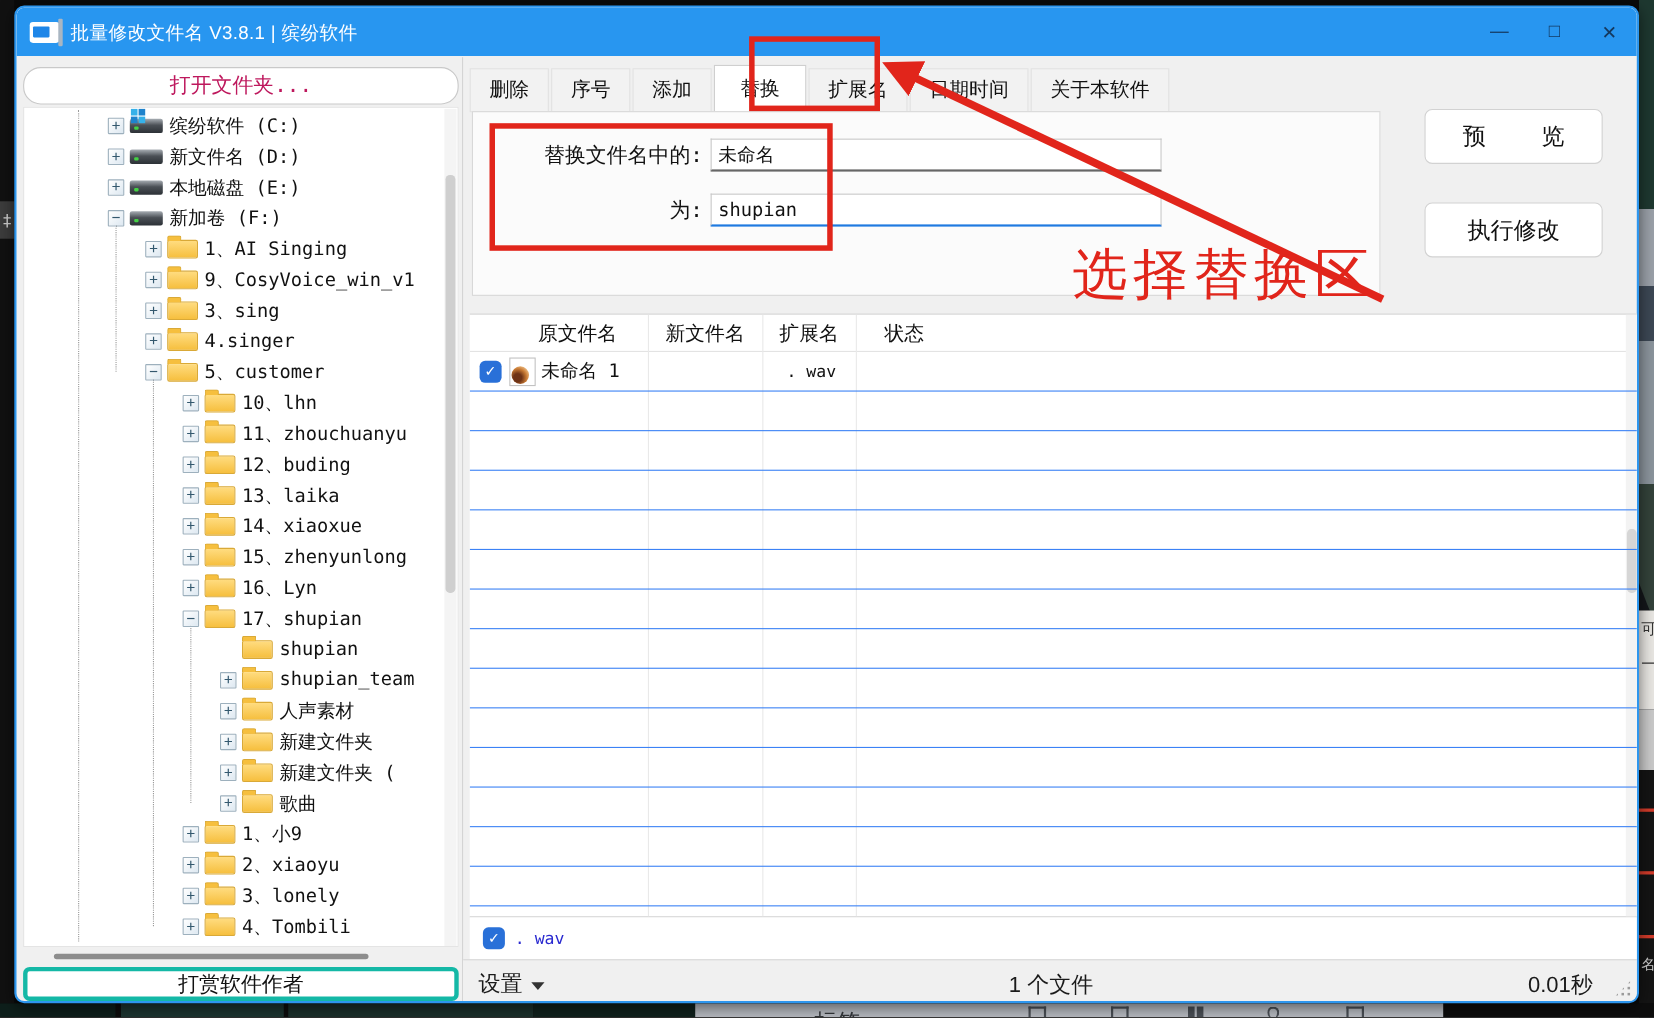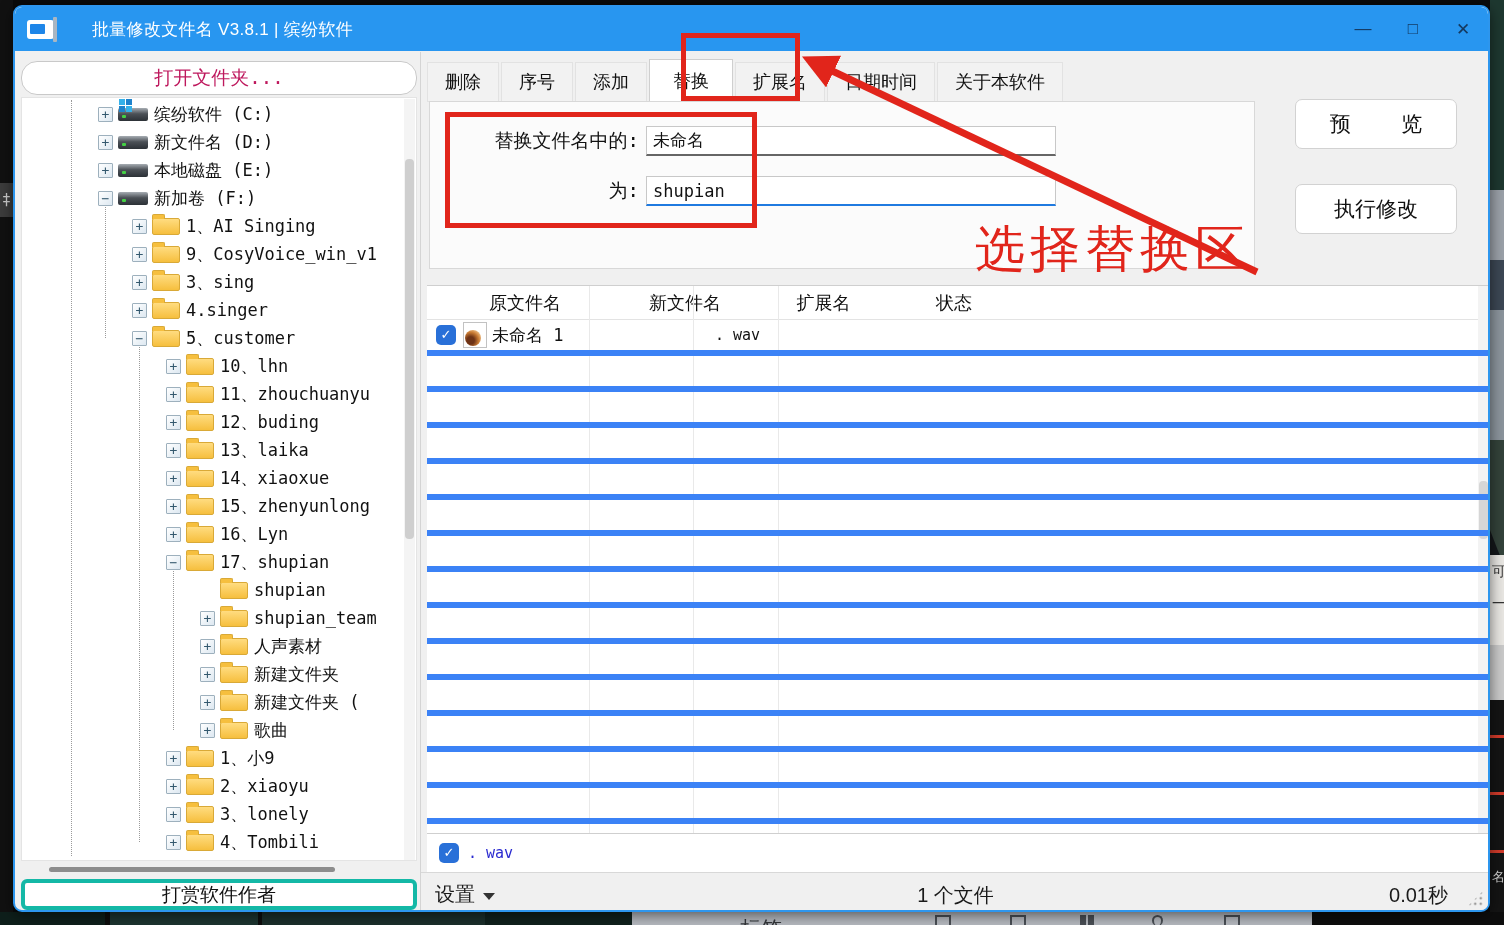--- a/index.html
+++ b/index.html
@@ -16,21 +16,21 @@
 
   
   #win{position:absolute;left:13px;top:5px;width:1477px;height:907px;
        background:#f0f0f0;border:2px solid #2d96ee;border-radius:9px;
        box-shadow:0 3px 14px rgba(0,0,0,.55);overflow:hidden;}
   #titlebar{position:absolute;left:0;top:0;width:100%;height:44px;background:#2896f0;
             display:flex;align-items:center;border-radius:7px 7px 0 0;}
   .app-icon{width:27px;height:19px;background:#fff;border-radius:3px;margin:0 10px 0 12px;position:relative;}
   .app-icon::before{content:'';position:absolute;left:3px;top:4px;width:15px;height:10px;background:#1e86e8;border-radius:1px;}
   .app-icon::after{content:'';position:absolute;right:-3px;top:-3px;width:4px;height:25px;background:#a9b6c2;border-radius:1px;}
-  #title-text{color:#fff;font-size:17px;letter-spacing:.3px;margin-left:28px;}
+  #title-text{color:#fff;font-size:17px;letter-spacing:.3px;}
   #win-controls{margin-left:auto;display:flex;height:100%;}
   .wc{width:50px;height:100%;display:flex;align-items:center;justify-content:center;
       color:#14385e;font-size:17px;cursor:default;}
 
   
   #open-folder-btn{position:absolute;left:6px;top:54px;width:396px;height:34px;background:#fff;
       border:1px solid #c9c9c9;border-radius:16px;font-family:var(--mono);font-size:19px;color:#be185d;
       display:flex;align-items:center;justify-content:center;}
   #tree{position:absolute;left:6px;top:90px;width:396px;height:764px;background:#fff;
       border:1px solid #e4e4e4;overflow:hidden;}
@@ -80,28 +80,28 @@
   
   .action-btn{position:absolute;left:1280px;width:162px;height:50px;background:#fff;border:1px solid #d2d2d2;
       border-radius:7px;font-family:var(--mono);font-size:21px;color:#111;white-space:pre;
       display:flex;align-items:center;justify-content:center;}
   #preview-btn{top:92px;}
   #execute-btn{top:177px;}
 
   
   #file-table{position:absolute;left:412px;top:278px;width:1063px;height:549px;background:#fff;
       border-top:1px solid #cfcfcf;border-bottom:1px solid #cfcfcf;overflow:hidden;}
-  #table-header{position:relative;height:34px;display:flex;align-items:center;border-bottom:1px solid #e3e3e3;gap:44px;}
+  #table-header{position:relative;height:34px;display:flex;align-items:center;border-bottom:1px solid #e3e3e3;}
   .th{font-family:var(--mono);font-size:18px;color:#111;}
   .th0{width:162px;text-align:center;padding-left:34px;}
   .th1{width:104px;text-align:center;}
   .th2{width:85px;text-align:center;}
   .th3{padding-left:26px;}
   .colline{position:absolute;top:0;width:1px;height:549px;background:#e9e9e9;z-index:1;}
-  .trow{position:relative;height:36px;border-bottom:6px solid #3b82f6;display:flex;align-items:center;z-index:2;}
+  .trow{position:relative;height:36px;border-bottom:1px solid #3b82f6;display:flex;align-items:center;z-index:2;}
   .cb{flex:none;width:20px;height:20px;background:#2970d8;border-radius:5px;position:relative;}
   .cb::after{content:'✓';position:absolute;left:0;top:0;width:100%;height:100%;color:#fff;
       font:13px/20px var(--sans);text-align:center;}
   .file-thumb{flex:none;width:24px;height:26px;background:#fff;border:1px solid #c2c2c2;margin-left:7px;
       position:relative;overflow:hidden;}
   .file-thumb::after{content:'';position:absolute;left:1px;bottom:1px;width:16px;height:16px;border-radius:50%;
       background:radial-gradient(circle at 35% 65%,#6e3316 25%,#c97b34 55%,#eec089 80%,#fff 92%);}
   .cell-orig{font-family:var(--mono);font-size:17px;color:#111;margin-left:5px;}
   .cell-ext{position:absolute;left:288px;font-family:var(--mono);font-size:15px;color:#111;}
   #table-vscroll{position:absolute;right:1px;top:0;width:11px;height:549px;background:#f3f3f3;}

